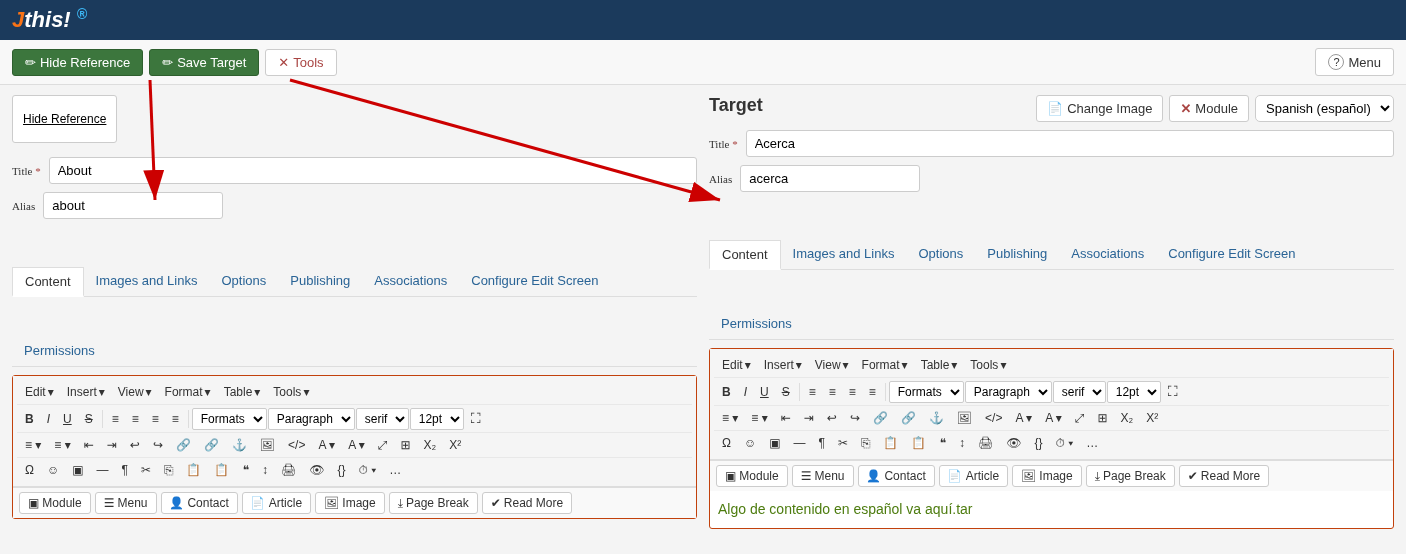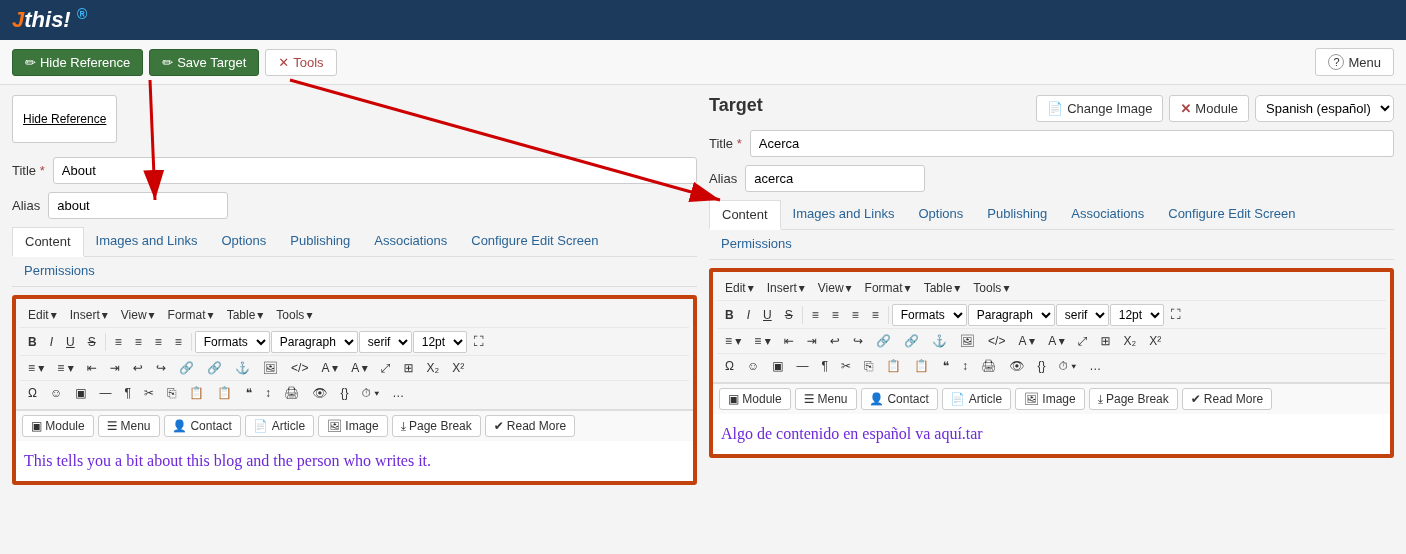--- a/index.html
+++ b/index.html
@@ -97,23 +97,24 @@
     }
 
     
     .field-row {
       display: flex;
       align-items: center;
       margin-bottom: 8px;
       gap: 8px;
     }
     .field-label {
-      font-size: 13px;
+      font-size: 11px;
       color: #333;
       white-space: nowrap;
+      font-family: Liberation Serif, serif;
     }
     .required { color: #a94442; }
     .field-input {
       flex: 1;
       padding: 5px 8px;
       border: 1px solid #ccc;
       border-radius: 3px;
       font-size: 13px;
       background: white;
     }
@@ -134,33 +135,34 @@
       margin-bottom: 8px;
       gap: 0;
     }
     .tab {
       padding: 6px 12px;
       cursor: pointer;
       color: #2a6496;
       font-size: 13px;
       border-bottom: 2px solid transparent;
       text-decoration: none;
+      margin-top: 40px;
     }
     .tab.active {
       background: white;
       border: 1px solid #ddd;
       border-bottom: 2px solid white;
       color: #333;
       margin-bottom: -1px;
     }
 
     
     .editor-container {
       background: white;
-      border: 4px solid #c2410c;
+      border: 1px solid #c2410c;
       border-radius: 3px;
     }
     .editor-toolbar {
       background: #f5f5f5;
       border-bottom: 1px solid #ddd;
       padding: 4px;
     }
     .editor-row {
       display: flex;
       align-items: center;
@@ -192,24 +194,23 @@
     }
     .editor-separator {
       width: 1px;
       height: 18px;
       background: #ddd;
       margin: 0 2px;
     }
     .editor-content {
       padding: 8px;
       min-height: 30px;
-      font-size: 16px;
-      color: #6d28d9;
+      font-size: 14px;
+      color: #4d7c0f;
       line-height: 1.5;
-      font-family: Liberation Serif, serif;
     }
 
     
     .editor-bottom-bar {
       border-top: 1px solid #ddd;
       background: #f9f9f9;
       padding: 4px 6px;
       display: flex;
       align-items: center;
       gap: 4px;
@@ -436,23 +437,20 @@
             <span>🖼</span> Image
           </button>
           <button class="editor-bottom-btn">
             <span>⤓</span> Page Break
           </button>
           <button class="editor-bottom-btn">
             <span>✔</span> Read More
           </button>
         </div>
 
-        <div class="editor-content" contenteditable="true" style="">
-          <span>This tells you a bit about this blog and the person who writes it.</span>
-        </div>
       </div>
     </div>
 
     <div class="column">
       <div class="column-header">
         <span class="column-title">Target</span>
         <div class="column-controls">
           <button class="btn-change">
             <span>📄</span>
             <span>Change Image</span>

